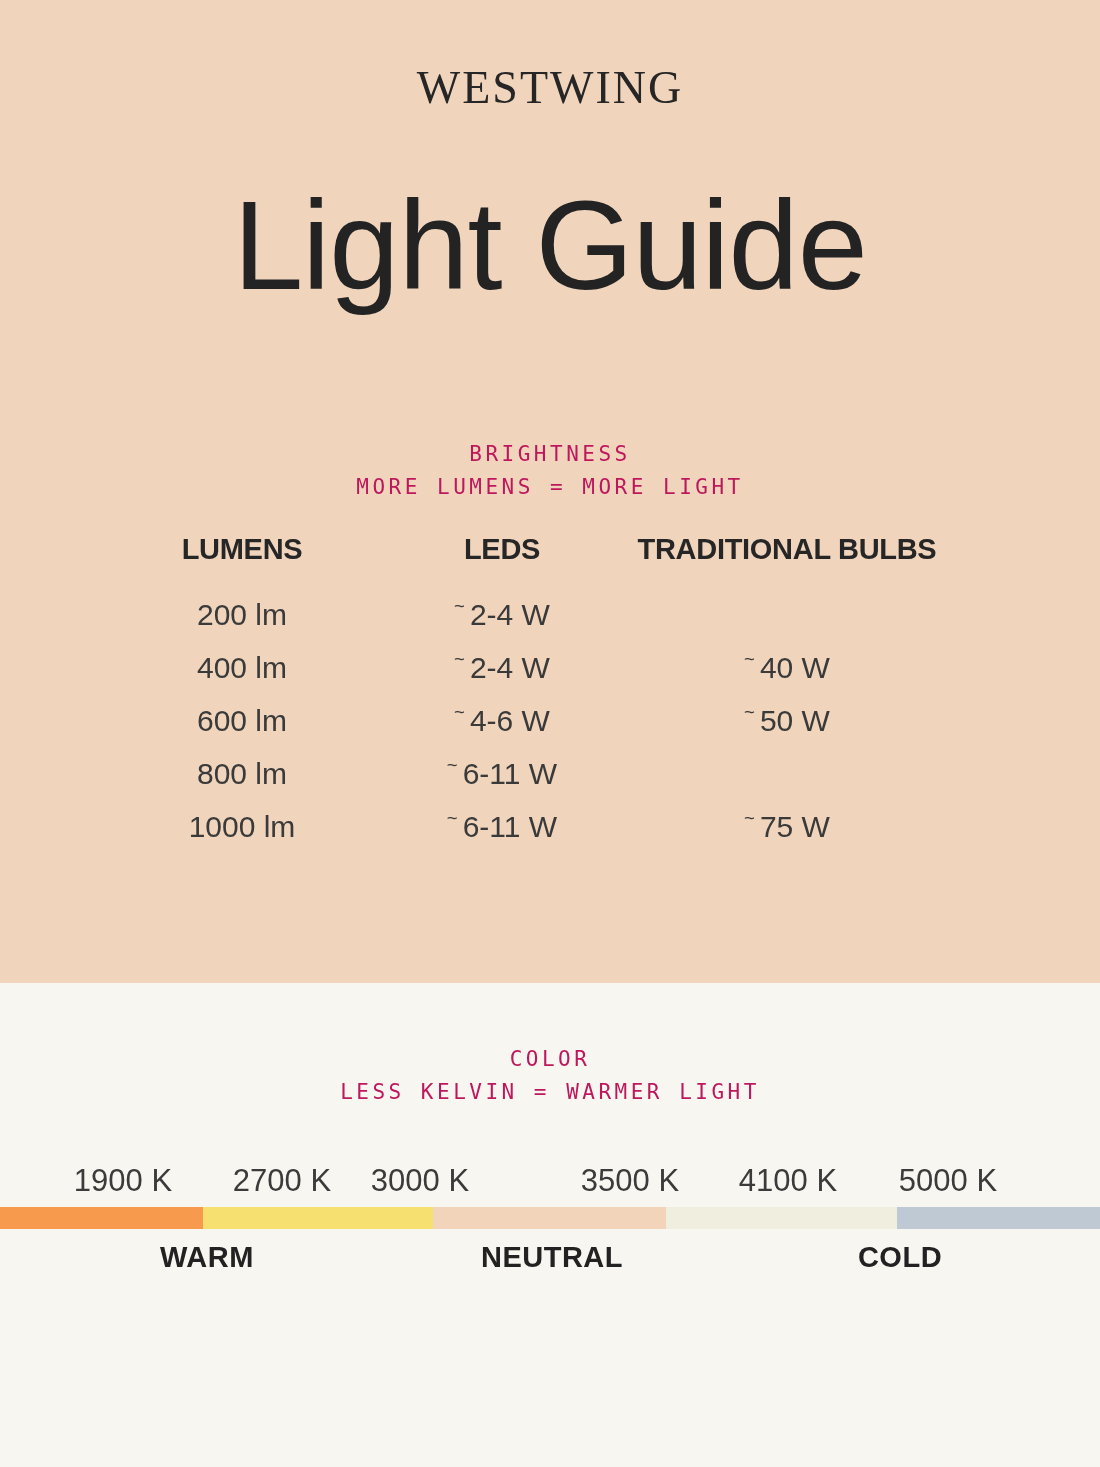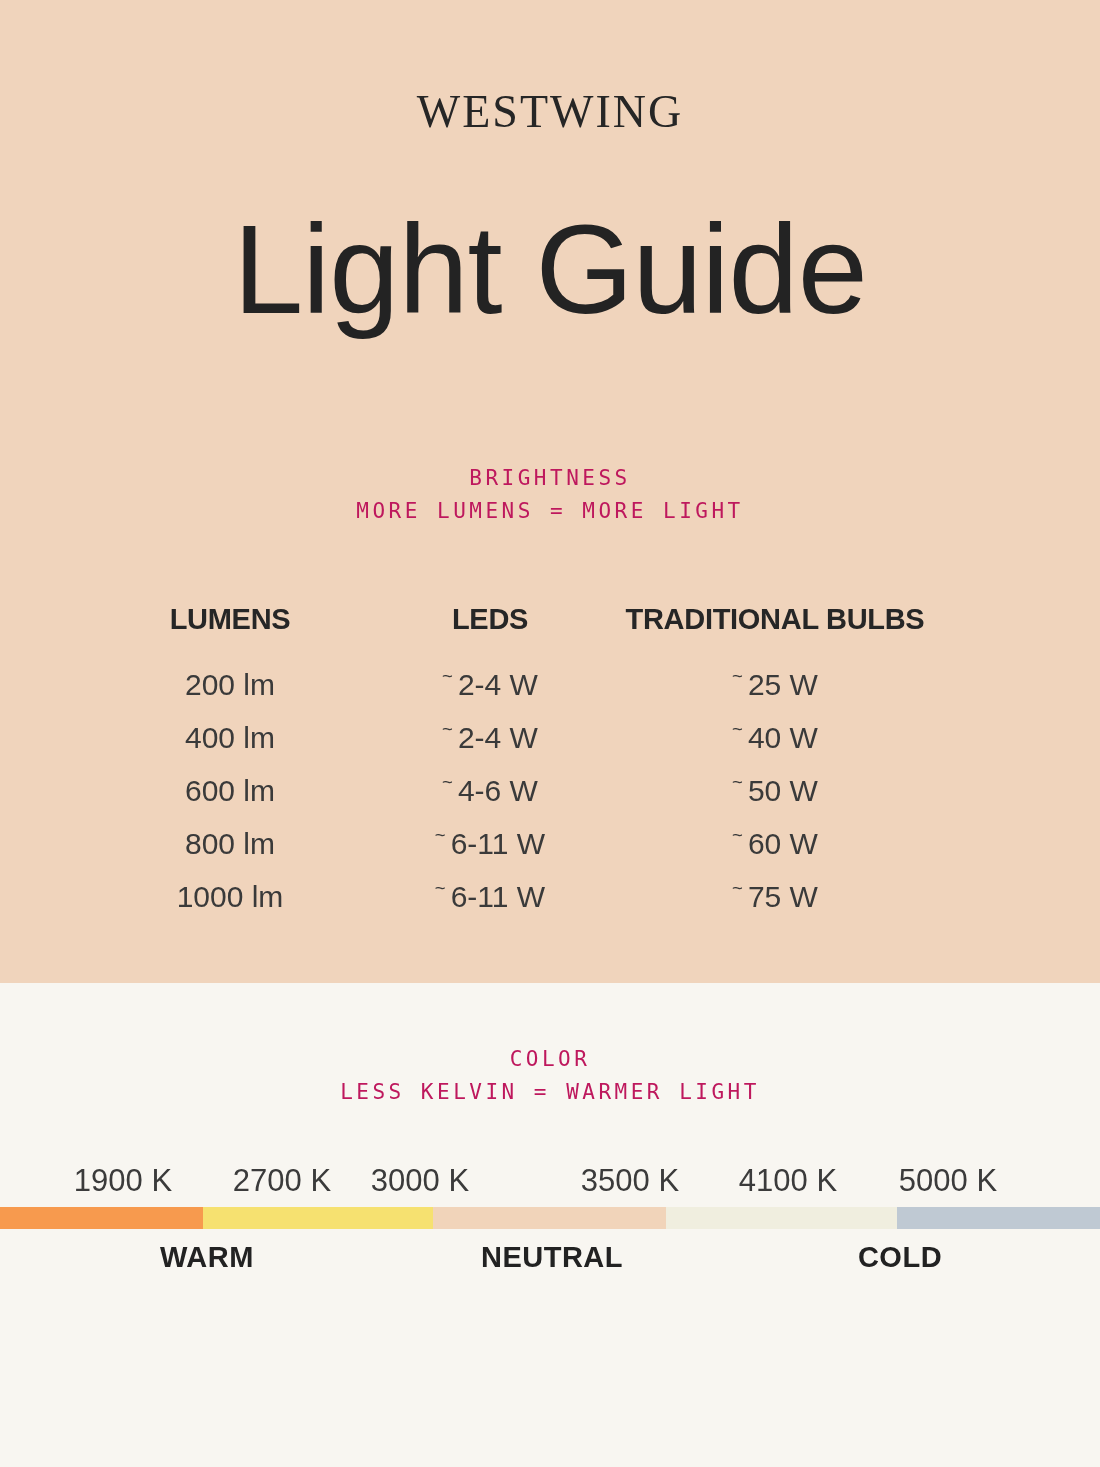--- a/index.html
+++ b/index.html
@@ -20,38 +20,38 @@
     width:1100px; height:484px;
     background:#F8F6F1;
     text-align:center;
     box-sizing:border-box;
     padding-top:60px;
   }
   .logo {
     font-family:"Liberation Serif", serif;
     font-size:46px; line-height:52px;
     letter-spacing:2px;
-    padding-top:86px;
+    padding-top:62px;
     color:#262626;
     text-align:center;
   }
   .title {
     font-size:126px; line-height:132px;
     letter-spacing:-1px;
     margin-top:66px;
     color:#232323;
   }
   .mono-block {
     font-family:"DejaVu Sans Mono","Liberation Mono", monospace;
     font-size:21px; line-height:33px;
     letter-spacing:3.5px;
     color:#be185d;
   }
   .mono-block.brightness { margin-top:126px; }
-  .table-wrap { margin-top:74px; }
+  .table-wrap { margin-top:28px;padding-left:12px; }
   .trow {
     display:flex;
     padding-left:60px;
     align-items:center;
     text-align:center;
   }
   .thead { line-height:34px; font-weight:bold; font-size:29px; letter-spacing:-0.3px; color:#262626; }
   .tbody-wrap { margin-top:22px; }
   .tbody-wrap .trow { height:53px; font-size:30px; color:#3a3a3a; }
   .col-lumens { width:340px; }
@@ -116,36 +116,34 @@
     <div class="trow thead">
       <div class="col-lumens">LUMENS</div>
       <div class="col-leds">LEDS</div>
       <div class="col-trad">TRADITIONAL BULBS</div>
     </div>
 
     <div class="tbody-wrap">
       <div class="trow">
         <div class="col-lumens">200 lm</div>
         <div class="col-leds"><span class="approx">~</span><span>2-4 W</span></div>
-        <div class="col-trad"><span class="approx">~</span><span>25 W</span></div>
       </div>
       <div class="trow">
         <div class="col-lumens">400 lm</div>
         <div class="col-leds"><span class="approx">~</span><span>2-4 W</span></div>
         <div class="col-trad"><span class="approx">~</span><span>40 W</span></div>
       </div>
       <div class="trow">
         <div class="col-lumens">600 lm</div>
         <div class="col-leds"><span class="approx">~</span><span>4-6 W</span></div>
         <div class="col-trad"><span class="approx">~</span><span>50 W</span></div>
       </div>
       <div class="trow">
         <div class="col-lumens">800 lm</div>
         <div class="col-leds"><span class="approx">~</span><span>6-11 W</span></div>
-        <div class="col-trad"><span class="approx">~</span><span>60 W</span></div>
       </div>
       <div class="trow">
         <div class="col-lumens">1000 lm</div>
         <div class="col-leds"><span class="approx">~</span><span>6-11 W</span></div>
         <div class="col-trad"><span class="approx">~</span><span>75 W</span></div>
       </div>
     </div>
   </div>
 </div>
 

